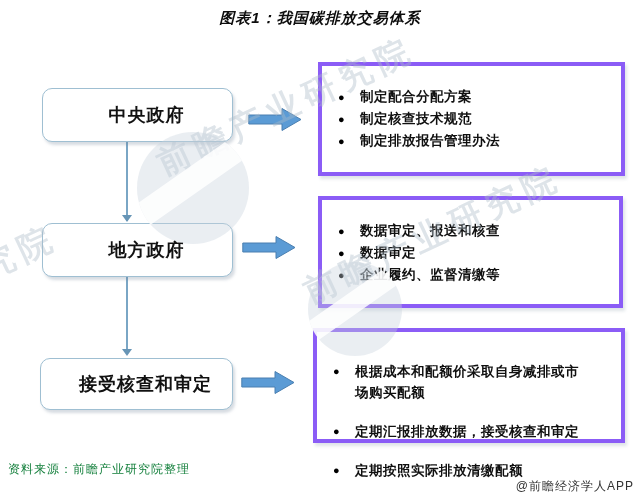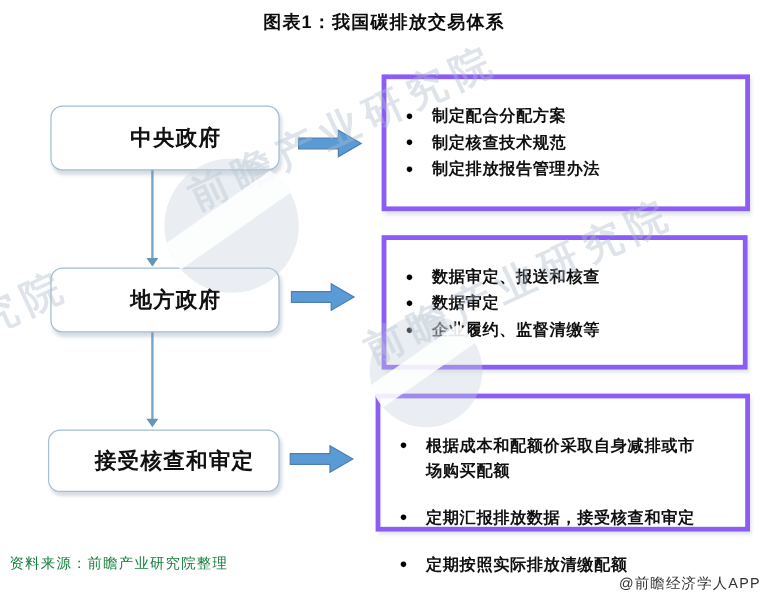--- a/index.html
+++ b/index.html
@@ -2,21 +2,21 @@
 <html><head>
 <meta charset="utf-8">
 <style>
   html,body{margin:0;padding:0;background:#fff;}
   .canvas{
     position:relative;width:640px;height:494px;background:#ffffff;overflow:hidden;
     font-family:"Liberation Sans","DejaVu Sans",sans-serif;color:#111;
   }
   .title{
     position:absolute;top:9px;left:0;width:100%;text-align:center;
-    font-size:15px;font-weight:bold;letter-spacing:1px;color:#0d0d0d;
+    font-size:15px;font-weight:bold;letter-spacing:1px;color:#0d0d0d;font-style:italic;
   }
   
   .actor-box{
     position:absolute;background:#fff;border:1.6px solid #9fbfd2;border-radius:10px;
     box-shadow:2px 3px 3px rgba(110,130,150,.28);
     display:flex;align-items:center;justify-content:center;
     font-size:18px;font-weight:bold;color:#111;letter-spacing:1px;z-index:2;padding-left:18px;
   }
   
   .task-box{

